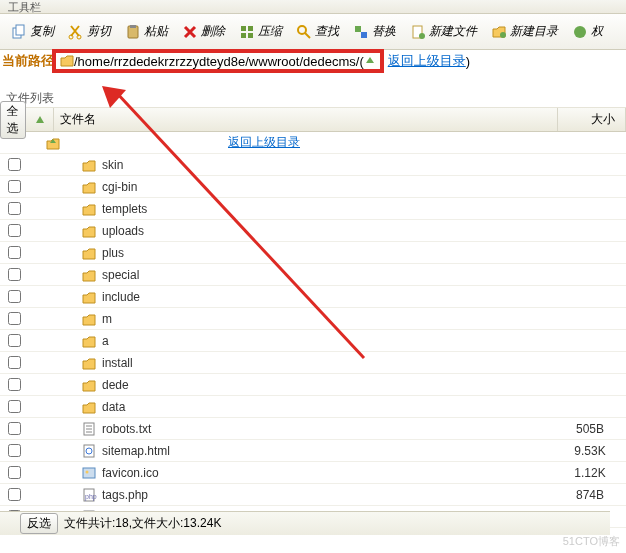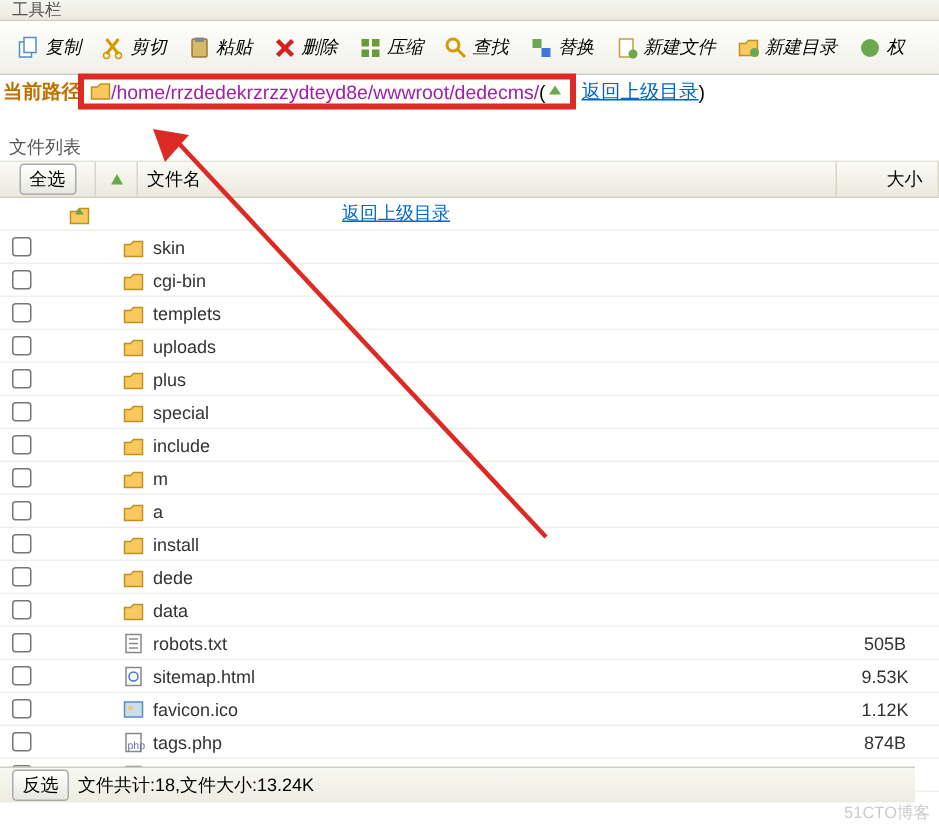--- a/index.html
+++ b/index.html
@@ -3,40 +3,40 @@
 <meta charset="utf-8">
 <style>
   * { box-sizing: border-box; margin: 0; padding: 0; }
   body { font-family: "Microsoft YaHei", Arial, sans-serif; font-size: 12px; background: #fff; width: 626px; height: 553px; overflow: hidden; position: relative; }
   .topbar { height: 14px; background: linear-gradient(#f5f5f0,#eceadf); border-bottom: 1px solid #d0cdbb; font-size: 11px; color: #555; padding-left: 8px; line-height: 14px; }
   .toolbar { height: 36px; background: linear-gradient(#fefefd,#f1f0e9); border-bottom: 1px solid #d0cdbb; display: flex; align-items: center; padding: 0 6px; gap: 4px; font-style: italic; }
   .tbtn { display: flex; align-items: center; gap: 3px; padding: 3px 5px; cursor: pointer; white-space: nowrap; }
   .pathbar { height: 22px; display: flex; align-items: center; font-size: 13px; padding-left: 2px; }
   .pathlabel { color: #c07000; font-weight: bold; }
   .pathbox { position: relative; display: inline-flex; align-items: center; height: 24px; background: #fefefb; border: 4px solid #dd2a24; padding: 0 4px; margin-left: -2px; }
-  .pathtext { color: #a21caf; font-size: 13px; }
+  .pathtext { color: #000000; font-size: 13px; }
   .backlink { color: #0066cc; text-decoration: underline; margin-left: 4px; font-size: 13px; }
   .listlabel { height: 20px; font-size: 12px; color: #555; padding: 2px 0 0 6px; border-bottom: 1px solid #e6e4d8; margin-top: 16px; }
   .header { height: 24px; background: linear-gradient(#fafaf6,#eceadd); border-bottom: 1px solid #d0cdbb; display: flex; align-items: center; }
   .hcell { border-right: 1px solid #d8d6c8; height: 100%; display: flex; align-items: center; padding: 0 6px; }
-  .hcell.select { width: 64px; justify-content: center; }
+  .hcell.select { width: 26px; justify-content: center; }
   .hcell.arrow { width: 28px; justify-content: center; }
   .hcell.name { flex: 1; }
   .hcell.size { width: 68px; justify-content: flex-end; padding-right: 10px; }
   .selectbtn { border: 1px solid #aaa; border-radius: 3px; background: linear-gradient(#fff,#e8e8e0); padding: 1px 6px; font-size: 12px; cursor: pointer; }
   .rows { }
   .row { display: flex; align-items: center; height: 22px; border-bottom: 1px solid #f0efe8; }
   .row.backrow { height: 22px; }
   .r-chk { width: 28px; display: flex; justify-content: center; }
   .r-spacer { width: 50px; display: flex; justify-content: center; }
   .r-icon { width: 22px; display: flex; justify-content: center; }
   .r-name { flex: 1; padding-left: 2px; color: #333; }
   .r-size { width: 62px; text-align: center; padding-right: 10px; color: #333; }
   .backuplink { color: #0066cc; text-decoration: underline; margin-left: 150px; }
-  .footer { position: absolute; bottom: 18px; left: 0; right: 16px; height: 24px; background: linear-gradient(#f8f8f2,#edece1); border-top: 1px solid #d0cdbb; display: flex; align-items: center; padding-left: 8px; gap: 6px; }
+  .footer { position: absolute; bottom: 18px; left: 0; right: 16px; height: 24px; background: linear-gradient(#f8f8f2,#edece1); border-top: 1px solid #d0cdbb; display: flex; align-items: center; padding-left: 20px; gap: 6px; }
   .invbtn { border: 1px solid #aaa; border-radius: 3px; background: linear-gradient(#fff,#e8e8e0); padding: 1px 6px; font-size: 12px; cursor: pointer; }
   .watermark { position: absolute; right: 6px; bottom: 4px; font-size: 11px; color: #ccc; }
   .arrow-red { position: absolute; left: 102px; top: 86px; pointer-events: none; }
   input[type=checkbox] { width: 13px; height: 13px; }
   svg { display: block; }
 </style>
 </head>
 <body>
 
 <div class="topbar">工具栏</div>

